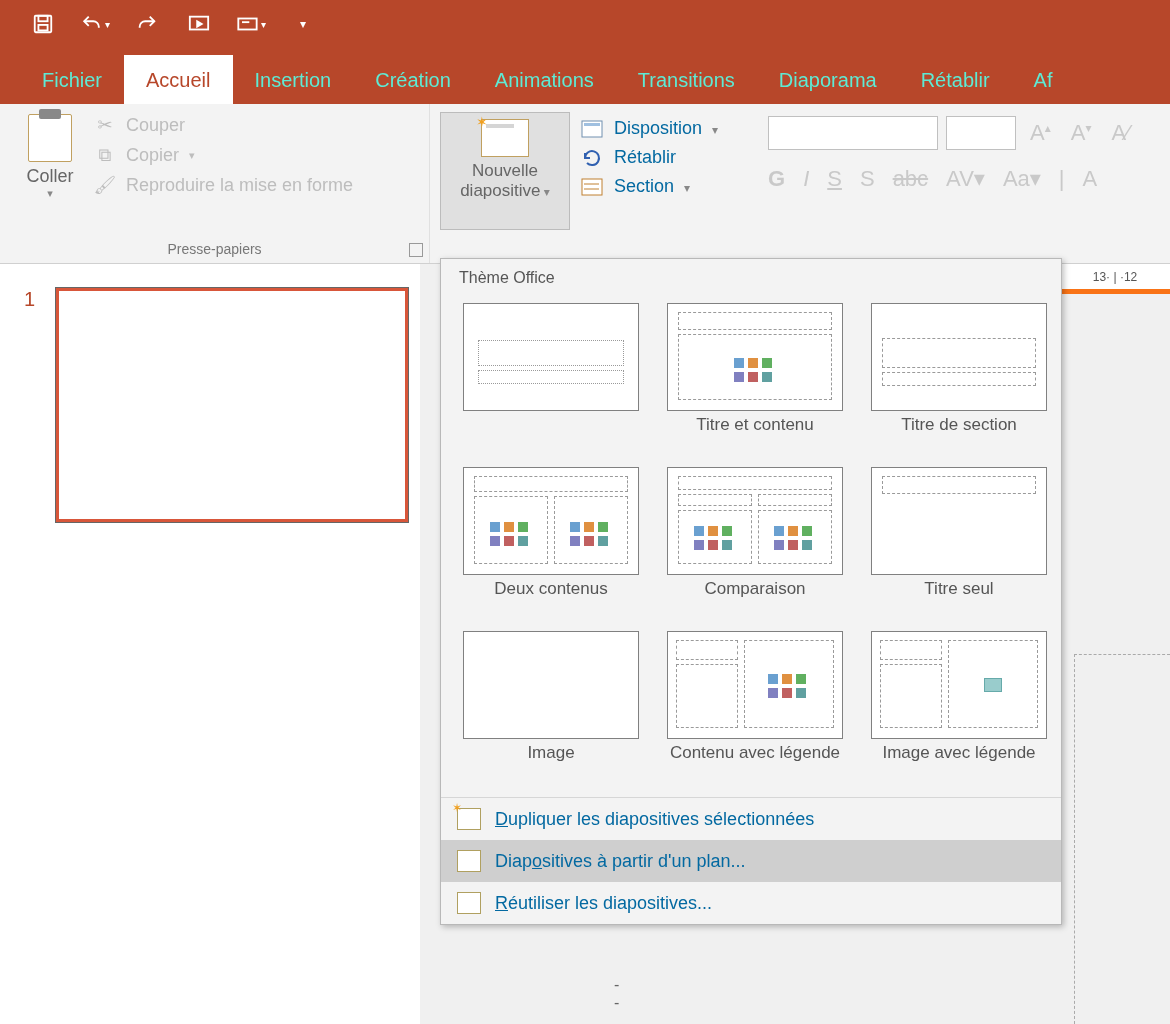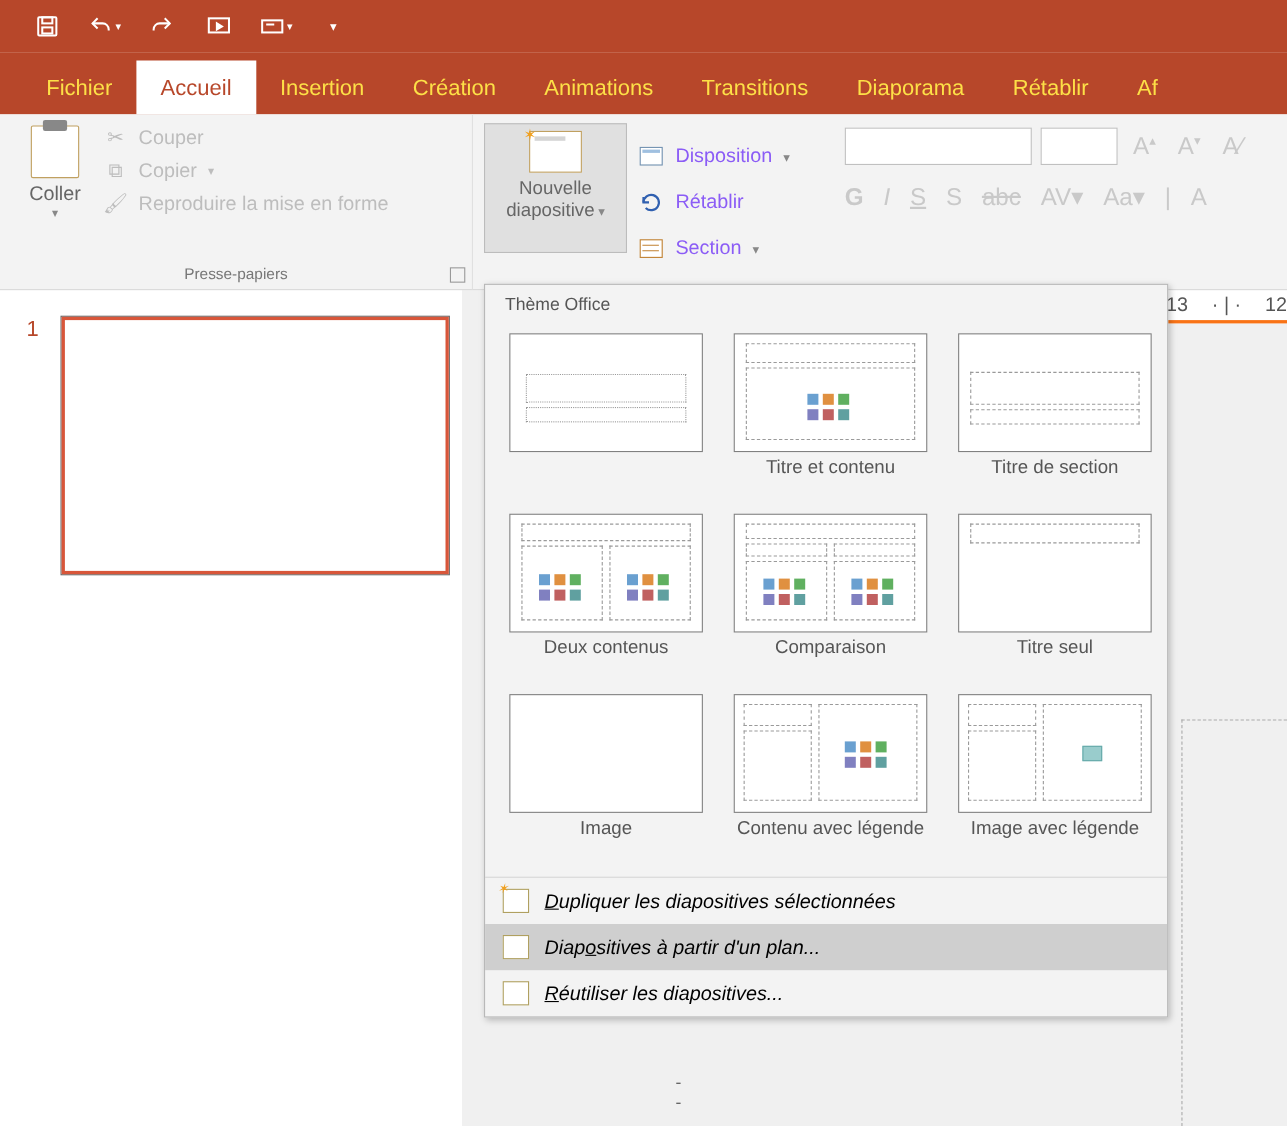--- a/index.html
+++ b/index.html
@@ -4,21 +4,21 @@
 <style>
   * { box-sizing: border-box; margin: 0; padding: 0; font-family: "Segoe UI", Arial, sans-serif; -webkit-font-smoothing: antialiased; }
   body { width: 1170px; height: 1024px; overflow: hidden; background: #fff; font-size: 15px; color: #444; }
 
   
   .qat { height: 48px; background: #b7472a; display: flex; align-items: center; padding: 0 28px; gap: 22px; }
   .qat .icon-slot { width: 30px; height: 30px; display:flex; align-items:center; justify-content:center; color:#fff; cursor:pointer; }
 
   
   .tabs { height: 56px; background: #b7472a; display:flex; align-items:flex-end; padding: 0 20px; }
-  .tab { padding: 14px 22px 12px 22px; color: #fde047; font-size: 20px; cursor:pointer; }
+  .tab { padding: 14px 22px 12px 22px; color: #5eead4; font-size: 20px; cursor:pointer; }
   .tab.active { background:#fff; color:#b7472a; }
 
   
   .ribbon { height: 160px; background:#f3f3f3; border-bottom:1px solid #d0d0d0; display:flex; position:relative; }
   .group { position:relative; padding:6px 10px 0 10px; border-right:1px solid #e0e0e0; display:flex; flex-direction:column; }
   .group-label { position:absolute; bottom:6px; left:0; right:0; text-align:center; font-size:14px; color:#777; }
   .launcher { position:absolute; right:6px; bottom:6px; width:14px; height:14px; border:1px solid #999; }
 
   
   .paste-col { width:80px; display:flex; flex-direction:column; align-items:center; padding-top:4px; }
@@ -29,61 +29,61 @@
   .clip-item { display:flex; align-items:center; gap:10px; padding:2px 4px; font-size:18px; color:#bdbdbd; cursor:default; }
   .mini-icon { width:22px; height:22px; display:inline-flex; align-items:center; justify-content:center; color:#bdbdbd; }
 
   
   .newslide-col { width:130px; display:flex; flex-direction:column; align-items:center; padding-top:2px; background:#e0e0e0; border:1px solid #bcbcbc; height:118px; margin-top:2px; }
   .newslide-icon { width:48px; height:38px; border:1px solid #c0a060; background:#fff; margin-top:4px; position:relative; }
   .newslide-icon::before { content:""; position:absolute; top:4px; left:4px; width:28px; height:4px; background:#d5d5d5; }
   .newslide-icon::after { content:"✶"; position:absolute; top:-6px; left:-6px; color:#f0a020; font-size:14px; }
   .newslide-lbl { font-size:17px; text-align:center; line-height:1.2; padding-top:4px; color:#666; }
   .slides-right { display:flex; flex-direction:column; gap:8px; padding-top:8px; padding-left:10px; }
-  .slides-right .row { display:flex; align-items:center; gap:10px; font-size:18px; color:#8b5cf6; cursor:pointer;margin-top:13px; }
+  .slides-right .row { display:flex; align-items:center; gap:10px; font-size:18px; color:#0369a1; cursor:pointer; }
   .row .rico { width:24px; height:20px; display:flex; align-items:center; justify-content:center; }
 
   
   .font-group { padding:12px 18px; display:flex; flex-direction:column; gap:16px; }
   .font-row1 { display:flex; gap:8px; align-items:center; }
   .font-name { width:170px; height:34px; border:1px solid #c0c0c0; background:#fff; }
   .font-size { width:70px; height:34px; border:1px solid #c0c0c0; background:#fff; }
   .gbtn { color:#c9c9c9; font-size:22px; padding:0 6px; }
   .font-row2 { display:flex; gap:18px; align-items:center; color:#c9c9c9; font-size:22px; }
   .font-row2 span { cursor:default; }
 
   
   .workspace { display:flex; height:calc(1024px - 48px - 56px - 160px); background:#f0f0f0; position:relative;}
   .thumb-pane { width:420px; background:#fff; padding:22px 12px; }
   .slide-num { position:absolute; left:24px; top:24px; font-size:20px; color:#b7472a; }
   .thumb { position:absolute; left:56px; top:24px; width:352px; height:234px; background:#fff; border:3px solid #d8563a; box-shadow:0 0 0 1px #666; }
 
   
-  .ruler { position:absolute; top:0; right:0; width:110px; height:30px; background:#fff; border-bottom:3px solid #f97316; font-size:18px; color:#555; display:flex; align-items:center; justify-content:space-between; }
+  .ruler { position:absolute; top:0; right:0; width:110px; height:30px; background:#fff; border-bottom:5px solid #f97316; font-size:12px; color:#555; display:flex; align-items:center; justify-content:center; }
 
   
   .gallery { position:absolute; left:440px; top:258px; width:622px; background:#f3f3f3; border:1px solid #b8b8b8; box-shadow:2px 2px 6px rgba(0,0,0,0.25); }
   .gallery-hdr { padding:10px 18px 8px 18px; font-size:16px; color:#555; }
   .grid { display:grid; grid-template-columns:repeat(3, 200px); gap:6px 4px; padding:4px 10px 12px 10px; }
   .cell { display:flex; flex-direction:column; align-items:center; padding:4px; cursor:pointer; }
   .layout-thumb { width:176px; height:108px; background:#fff; border:1px solid #808080; position:relative; }
   .cell-lbl { font-size:17px; color:#555; text-align:center; padding-top:4px; line-height:1.2; min-height:42px; }
   
   .ph { position:absolute; border:1px dashed #9a9a9a; }
   .ph.dot { border:1px dotted #9a9a9a; }
   .icons6 { position:absolute; width:40px; height:24px; background:
       linear-gradient(#6aa0d0,#6aa0d0) 0 0/10px 10px no-repeat,
       linear-gradient(#e09040,#e09040) 14px 0/10px 10px no-repeat,
       linear-gradient(#60b060,#60b060) 28px 0/10px 10px no-repeat,
       linear-gradient(#8080c0,#8080c0) 0 14px/10px 10px no-repeat,
       linear-gradient(#c06060,#c06060) 14px 14px/10px 10px no-repeat,
       linear-gradient(#60a0a0,#60a0a0) 28px 14px/10px 10px no-repeat; }
 
   .menu-items { border-top:1px solid #d6d6d6; }
-  .menu-item { display:flex; align-items:center; gap:14px; padding:10px 16px; font-size:18px; color:#000000; cursor:pointer;font-style:italic; }
+  .menu-item { display:flex; align-items:center; gap:14px; padding:10px 16px; font-size:18px; color:#0369a1; cursor:pointer; }
   .menu-item.sel { background:#cfcfcf; }
   .menu-item .mico { width:24px; height:22px; border:1px solid #b0a060; background:#fff; position:relative; }
   .menu-item .mico.star::after { content:"✶"; position:absolute; top:-8px; left:-6px; color:#f0a020; font-size:12px; }
   .caret::after { content:" ▾"; font-size:12px; color:#888; }
   .ul { text-decoration:underline; }
 </style>
 </head>
 <body>
 
 <div class="qat">

